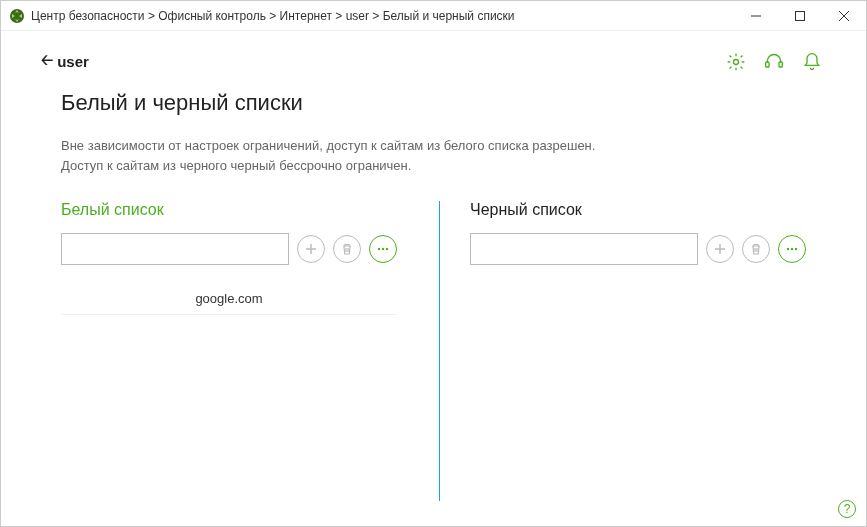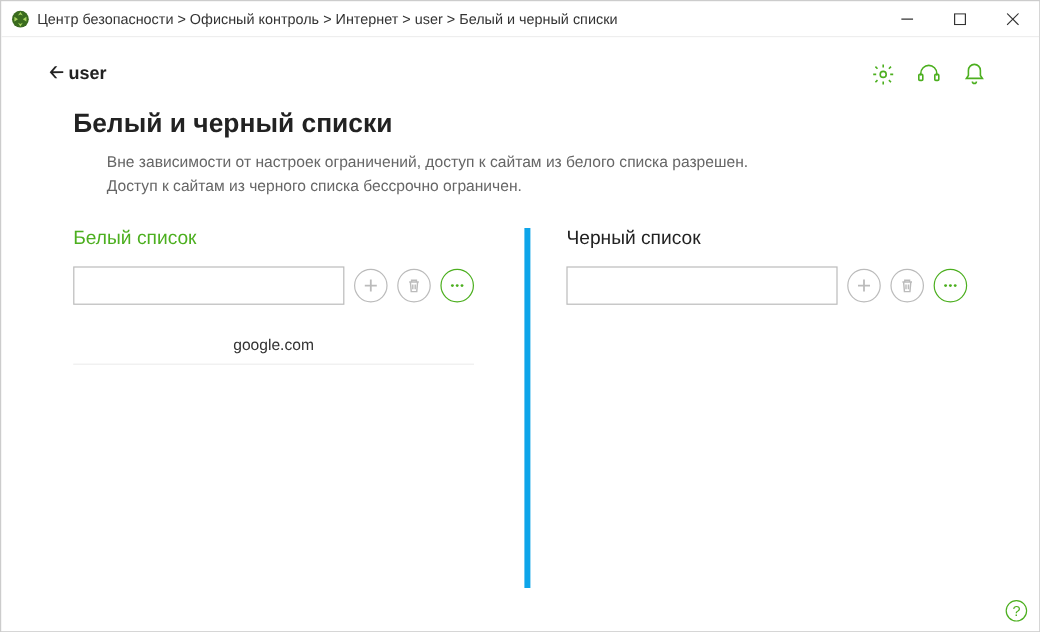--- a/index.html
+++ b/index.html
@@ -44,42 +44,41 @@
     }
     .back-link .arrow { margin-right: 4px; font-size: 15px; }
     .toolbar-spacer { flex: 1; }
     .top-icons { display: flex; gap: 18px; padding-right: 20px; }
     .top-icon { width: 20px; height: 20px; cursor: pointer; color: #4caf1f; display:flex; align-items:center; justify-content:center;}
     .content {
       padding: 10px 60px 0 60px;
     }
     h1 {
       font-size: 22px;
-      font-weight: 700;
+      font-weight: 400;
       color: #222;
-      margin-bottom: 9px;
+      margin-bottom: 20px;
     }
     .description {
       font-size: 13px;
       color: #666;
       line-height: 1.5;
       margin-bottom: 26px;
-      margin-left: 28px;
     }
     .lists {
       display: flex;
       gap: 12px;
     }
     .list-col {
       flex: 1;
       padding-right: 30px;
       min-height: 300px;
     }
     .list-col + .list-col {
-      border-left: 5px solid #0ea5e9;
+      border-left: 1px solid #0ea5e9;
       padding-left: 30px;
       padding-right: 0;
     }
     .list-title {
       font-size: 16px;
       font-weight: 400;
       margin-bottom: 14px;
     }
     .list-title.green { color: #4caf1f; }
     .list-title.black { color: #222; }
@@ -185,21 +184,21 @@
         <path d="M10 19a2 2 0 0 0 4 0"></path>
       </svg>
     </div>
   </div>
 </div>
 
 <div class="content">
   <h1>Белый и черный списки</h1>
   <p class="description">
     <span>Вне зависимости от настроек ограничений, доступ к сайтам из белого списка разрешен.</span><br>
-    <span>Доступ к сайтам из черного списка бессрочно ограничен.</span>
+    <span>Доступ к сайтам из черного черный бессрочно ограничен.</span>
   </p>
 
   <div class="lists">
 
     <div class="list-col">
       <div class="list-title green">Белый список</div>
       <div class="input-row">
         <input type="text" class="text-input" value="" style="">
         <div class="icon-btn">
           <svg width="14" height="14" viewBox="0 0 14 14">

